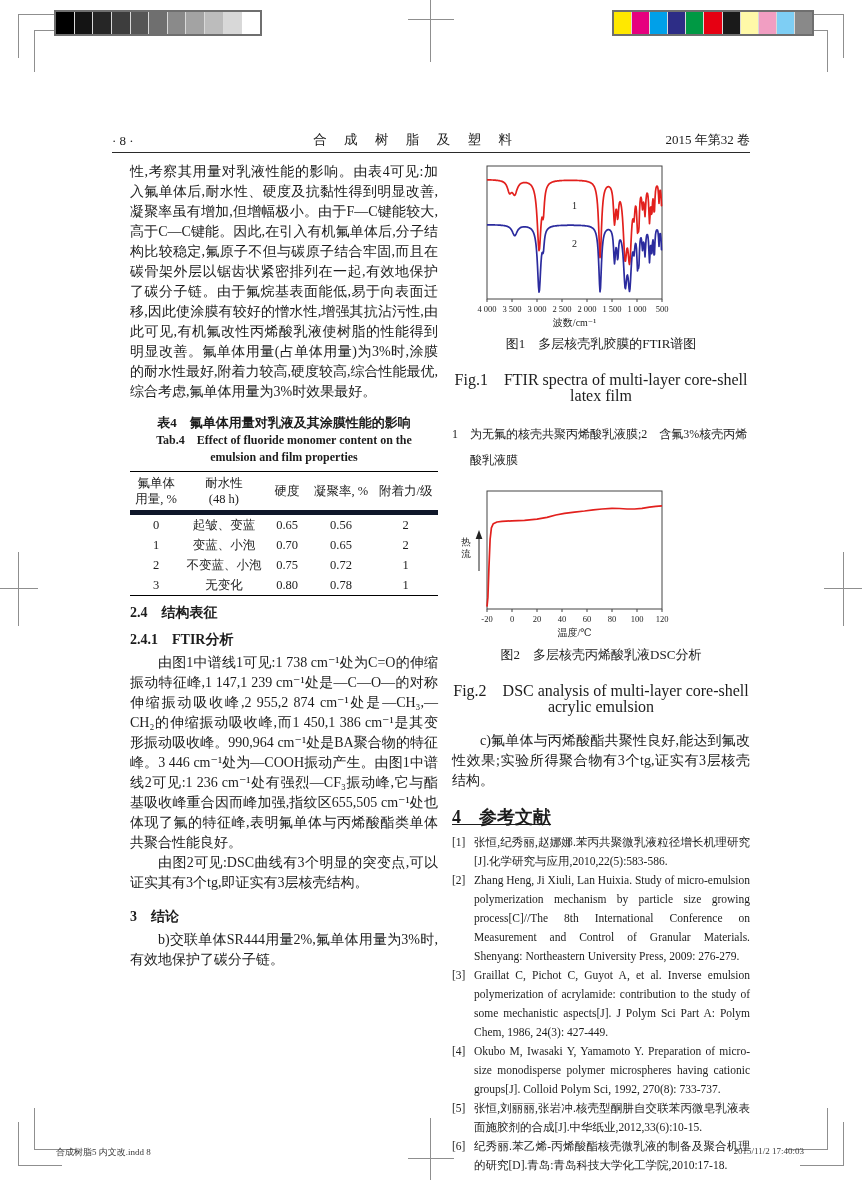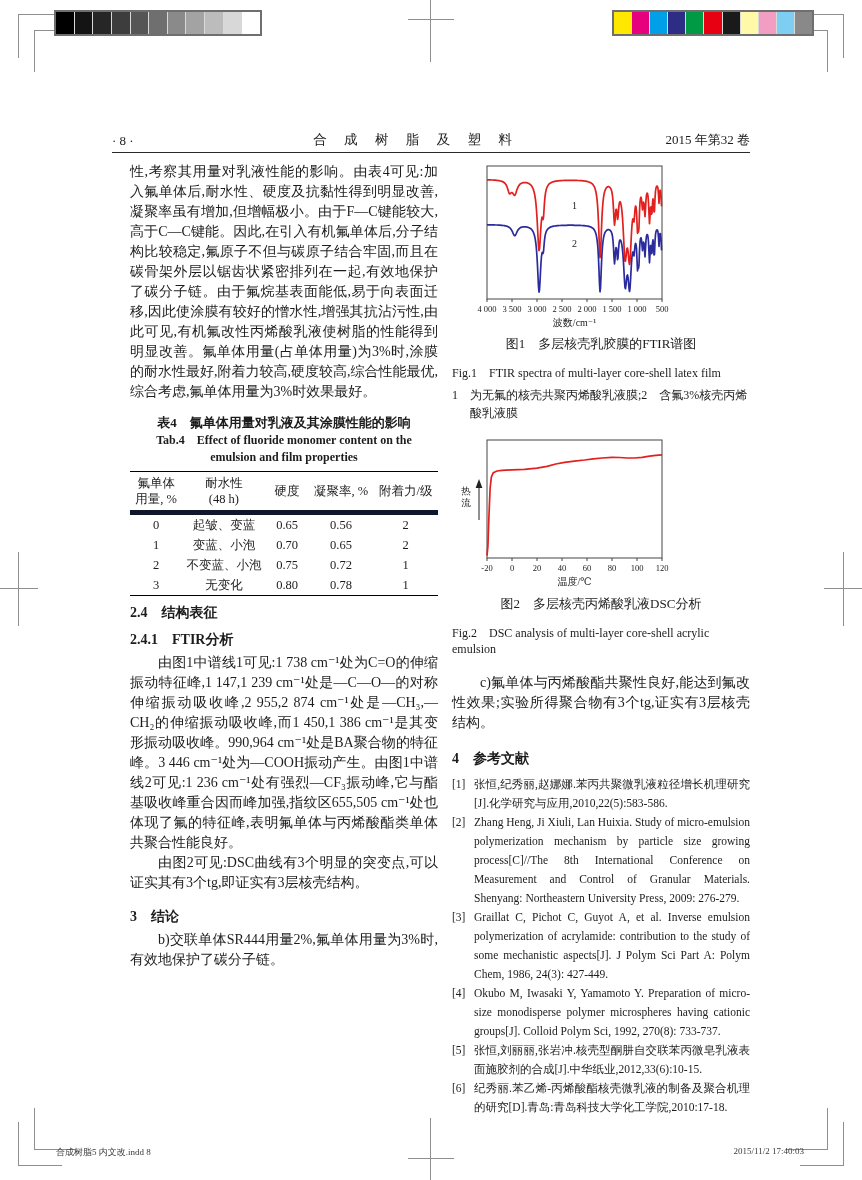--- a/index.html
+++ b/index.html
@@ -31,25 +31,25 @@
   table.t4{width:100%;border-collapse:collapse;margin-top:5px;
            border-top:1.6px solid #000;border-bottom:1.6px solid #000;}
   table.t4 thead tr{border-bottom:5px solid #0f172a;}
   table.t4 th{font-weight:normal;font-size:12.5px;line-height:16px;padding:3px 0;vertical-align:middle;text-align:center;}
   table.t4 td{font-size:12.5px;line-height:20px;text-align:center;padding:0;}
   
   .figblock{margin-top:2px;text-align:center;}
   .figblock svg{display:block;}
   svg text{font-family:"Liberation Serif","DejaVu Serif",serif;}
   .fig-cap-cn{text-align:center;font-size:13px;line-height:17px;margin-top:5px;}
-  .fig-cap-en{text-align:left;font-size:12px;line-height:16px;margin-top:13px;}
-  .fig-note{font-size:12px;line-height:18px;margin-top:5px;padding-left:18px;text-indent:-18px;text-align:left;}
+  .fig-cap-en{text-align:center;font-size:16px;line-height:16px;margin-top:20px;}
+  .fig-note{font-size:12px;line-height:26px;margin-top:17px;padding-left:18px;text-indent:-18px;text-align:left;}
   .fig2wrap{margin-top:16px;}
   .para-c{margin-top:16px;}
-  .refs-h{font-weight:bold;font-size:14px;margin:16px 0 6px 0;text-align:left;}
+  .refs-h{font-weight:bold;font-size:18px;margin:16px 0 6px 0;text-align:left;text-decoration:underline;}
   .ref{display:flex;font-size:11.5px;line-height:19px;text-align:justify;}
   .ref-m{flex:0 0 22px;}
   .ref-t{flex:1;}
   
   .ftr{position:absolute;top:1146px;font-size:9px;color:#3a3a3a;}
   .ftr-l{left:56px;}
   .ftr-r{right:58px;text-align:right;}
 </style>
 </head>
 <body>

